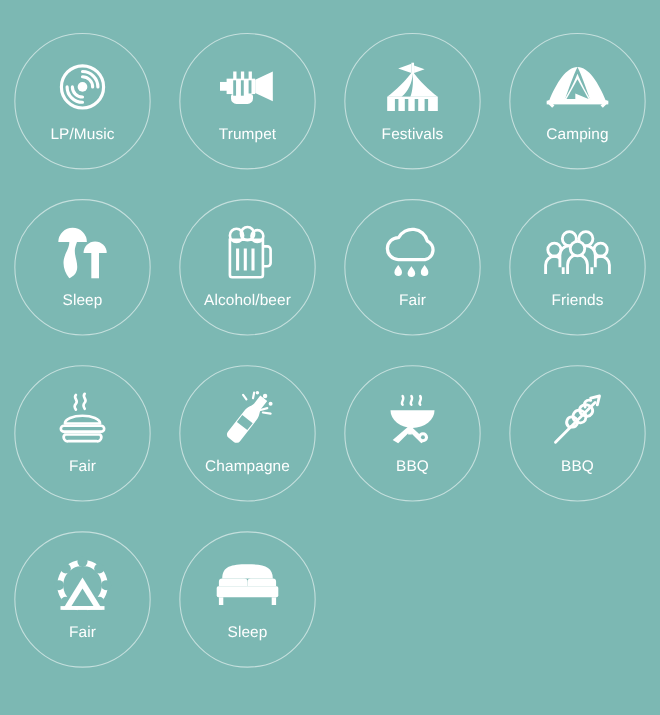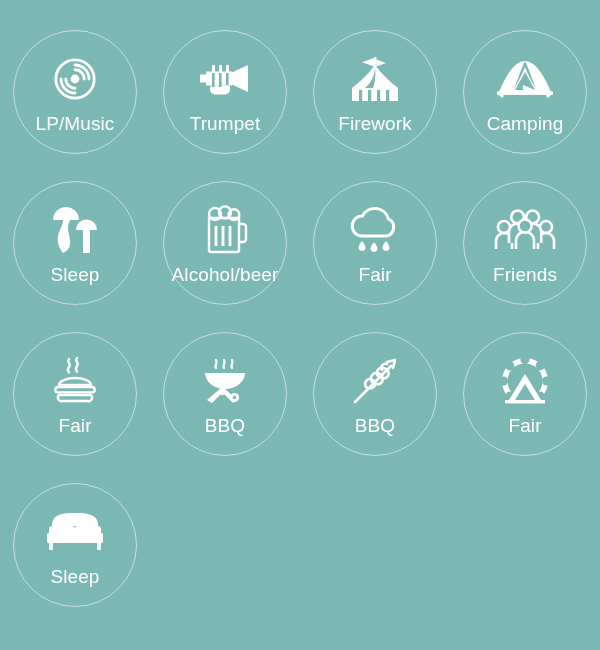--- a/index.html
+++ b/index.html
@@ -47,21 +47,21 @@
     align-items: center;
     justify-content: center;
   }
   .icon-art svg {
     display: block;
     overflow: visible;
   }
   .icon-label {
     margin-top: 9px;
     color: #ffffff;
-    font-size: 19px;
+    font-size: 14px;
     line-height: 1;
     letter-spacing: 0.1px;
     white-space: nowrap;
     text-align: center;
   }
 </style>
 </head>
 <body style="background: rgb(124, 184, 179);">
 
 <div id="icon-grid">
@@ -115,21 +115,21 @@
           <path d="M26 12 C26 20 22 28 16 33 h8 C26 28 27 20 26 12 z" fill="#7cb8b3"></path>
           <path d="M3 33 h46 v13 h-46 z"></path>
           <g fill="#7cb8b3">
             <rect x="10" y="35" width="3.2" height="11"></rect>
             <rect x="19" y="35" width="3.2" height="11"></rect>
             <rect x="28" y="35" width="3.2" height="11"></rect>
             <rect x="37" y="35" width="3.2" height="11"></rect>
           </g>
         </svg>
       </div>
-      <div class="icon-label">Firework</div>
+      <div class="icon-label">Festivals</div>
     </div>
   </div>
 
   <div class="grid-cell">
     <div class="icon-circle">
       <div class="icon-art">
         <svg width="56" height="40" viewBox="0 0 56 40" fill="#ffffff">
           <path d="M28 2 C18 2 9 16 2 33 h14 C20 22 24 10 28 2 z"></path>
           <path d="M28 2 C38 2 47 16 54 33 h-14 C36 22 32 10 28 2 z"></path>
           <path d="M28 8 C24 18 19 27 15 33 h26 C37 27 32 18 28 8 z"></path>
@@ -216,20 +216,43 @@
           <path d="M24 1 c-3 3 3 5 0 8 c-2 2 -1 4 0 5.6"></path>
           <path d="M6 28 a16 7 0 0 1 32 0 z" stroke-linejoin="round"></path>
           <path d="M5 30 h34 a2.6 2.6 0 0 1 0 5.4 h-34 a2.6 2.6 0 0 1 0 -5.4 z" stroke-linejoin="round"></path>
           <path d="M6 38 h32 a3.6 3.6 0 0 1 -3.6 6 h-24.8 a3.6 3.6 0 0 1 -3.6 -6 z" stroke-linejoin="round"></path>
         </svg>
       </div>
       <div class="icon-label">Fair</div>
     </div>
   </div>
 
+  <div class="grid-cell">
+    <div class="icon-circle">
+      <div class="icon-art">
+        <svg width="50" height="52" viewBox="0 0 50 52" fill="#ffffff">
+          <g transform="rotate(38 25 26)">
+            <path d="M21 2 h8 v9 c0 3 3 5 3 11 v24 a4 4 0 0 1 -4 4 h-6 a4 4 0 0 1 -4 -4 v-24 c0 -6 3 -8 3 -11 z"></path>
+            <rect x="19" y="26" width="12" height="8" fill="#7cb8b3"></rect>
+          </g>
+          <g stroke="#ffffff" stroke-width="2" stroke-linecap="round" fill="none">
+            <path d="M34 12 L39 8"></path>
+            <path d="M36 18 L43 16"></path>
+            <path d="M30 7 L31 2"></path>
+            <path d="M24 8 L21 4"></path>
+            <path d="M39 20 L46 21"></path>
+          </g>
+          <circle cx="41" cy="5" r="2"></circle>
+          <circle cx="46" cy="12" r="1.8"></circle>
+          <circle cx="34" cy="2" r="1.6"></circle>
+        </svg>
+      </div>
+      <div class="icon-label">Champagne</div>
+    </div>
+  </div>
 
 
   <div class="grid-cell">
     <div class="icon-circle">
       <div class="icon-art">
         <svg width="48" height="50" viewBox="0 0 48 50" fill="#ffffff">
           <g fill="none" stroke="#ffffff" stroke-width="2.2" stroke-linecap="round">
             <path d="M15 12 c-2.4 -2.6 2.4 -4.4 0 -8"></path>
             <path d="M23 12 c-2.4 -2.6 2.4 -4.4 0 -8"></path>
             <path d="M31 12 c-2.4 -2.6 2.4 -4.4 0 -8"></path>

